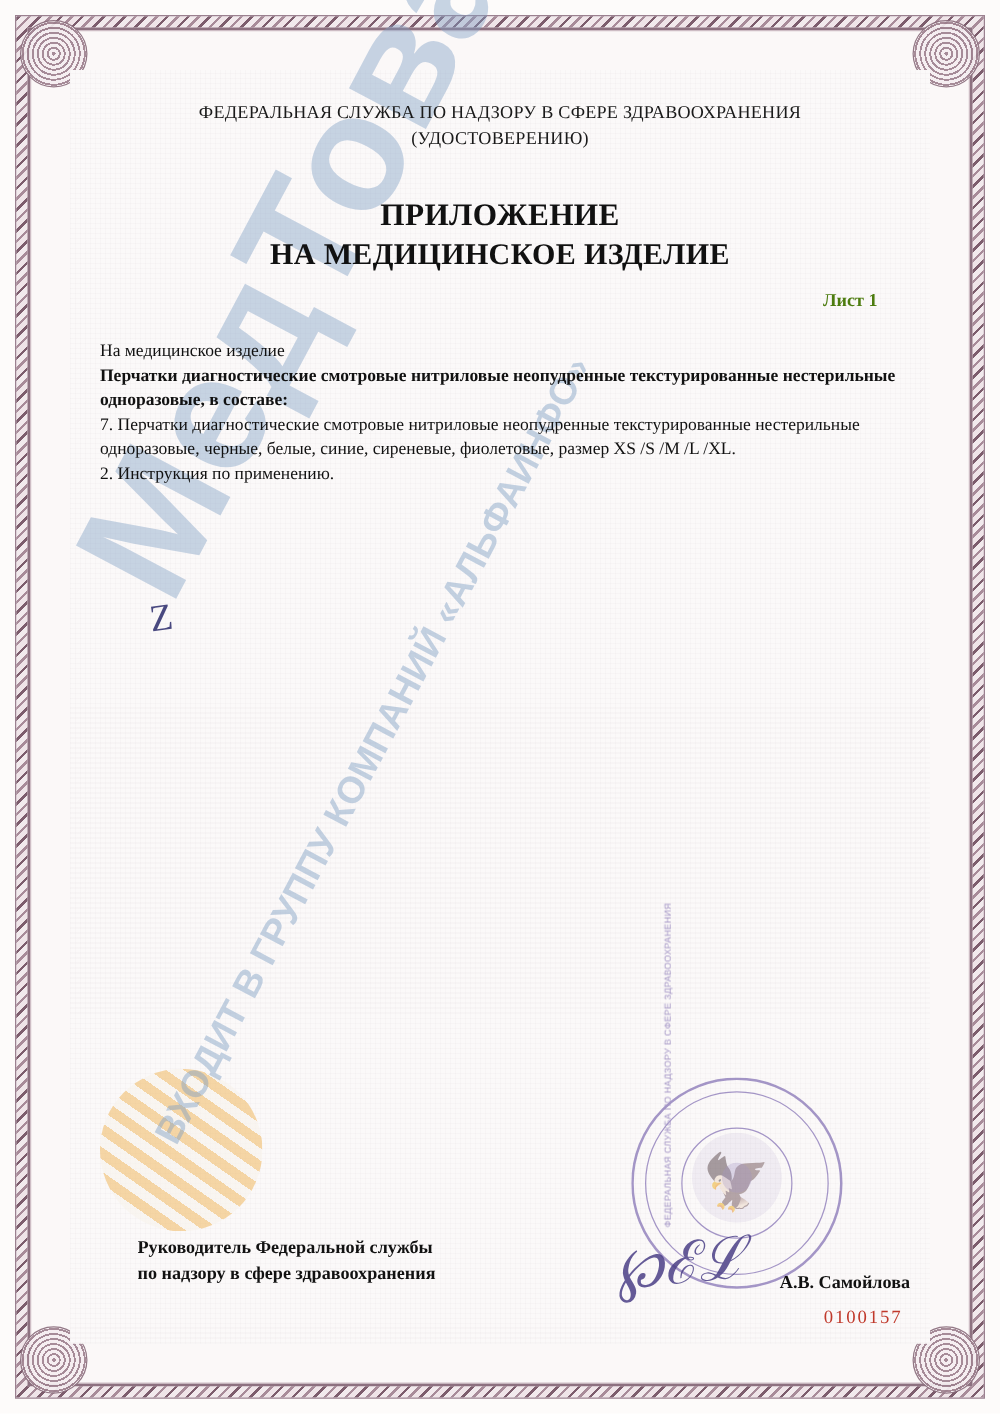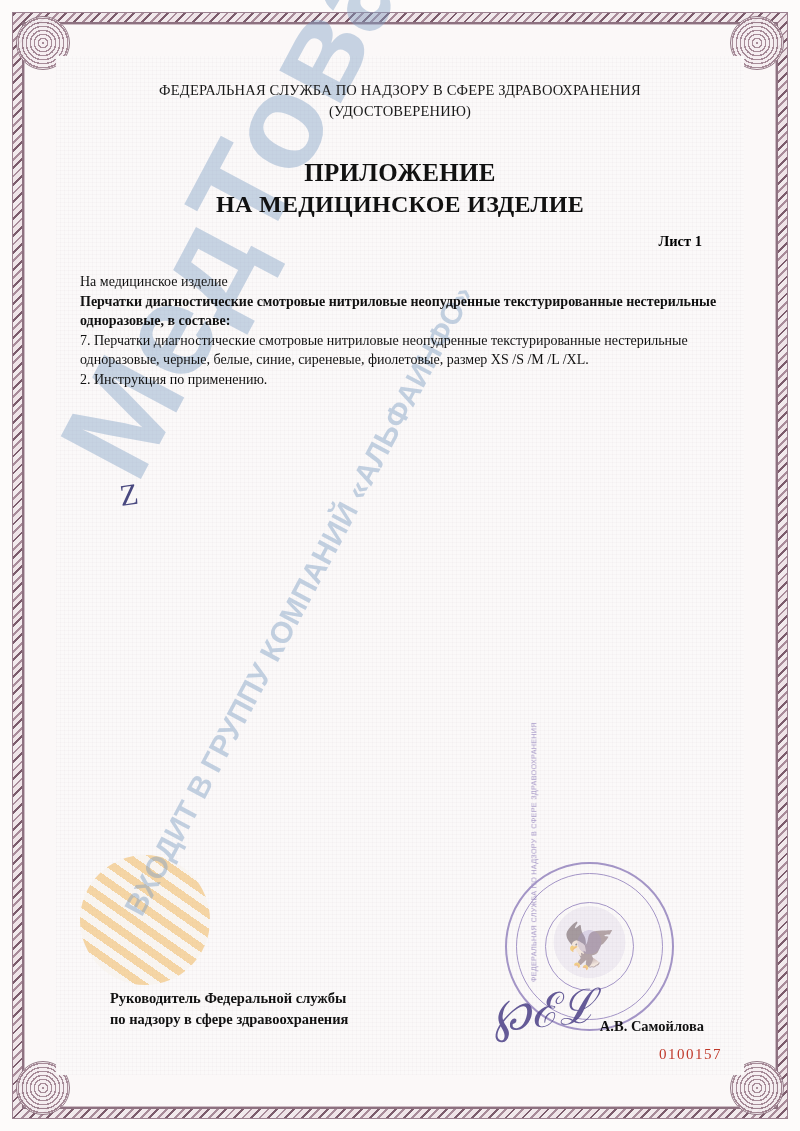--- a/index.html
+++ b/index.html
@@ -71,21 +71,21 @@
   .title .l3{font-size:24px;}
 
   .meta{
     margin-top:18px;display:flex;justify-content:center;gap:78px;
     font-size:16.5px;color:#111;font-weight:bold;
   }
   .meta .date{font-weight:bold;}
   .meta .num{font-weight:bold;}
 
   .sheet{
-    margin-top:12px;text-align:right;font-size:14.5px;color:#000000;font-weight:bold;
+    margin-top:12px;text-align:right;font-size:14.5px;color:#4d7c0f;font-weight:bold;
     padding-right:18px;
   }
 
   .body{margin-top:22px;font-size:14px;color:#111;line-height:1.36;}
   .body p{margin:0 0 1px 0;}
   .body .b{font-weight:bold;}
 
   .scribble{
     position:absolute;left:40px;top:395px;width:60px;height:40px;color:#2b2b6b;
     font-family:"Liberation Serif", serif;font-size:30px;transform:rotate(-8deg);
@@ -147,21 +147,21 @@
     transform:rotate(-6deg);opacity:.85;font-style:italic;
   }
 
   
   .footer{
     position:absolute;left:110px;top:988px;width:600px;
     font-size:14.5px;color:#111;font-weight:bold;line-height:1.45;
   }
   .footer .who{width:330px;}
   .fio{
-    position:absolute;right:96px;top:1018px;font-size:14.5px;font-weight:bold;color:#111;
+    position:absolute;right:72px;top:1018px;font-size:14.5px;font-weight:bold;color:#111;
   }
   .docnum{
     position:absolute;right:78px;top:1046px;font-size:15px;color:#c0392b;
     font-family:"Liberation Serif", serif;letter-spacing:1.5px;
   }
 </style>
 </head>
 <body>
 
 <div class="page">

